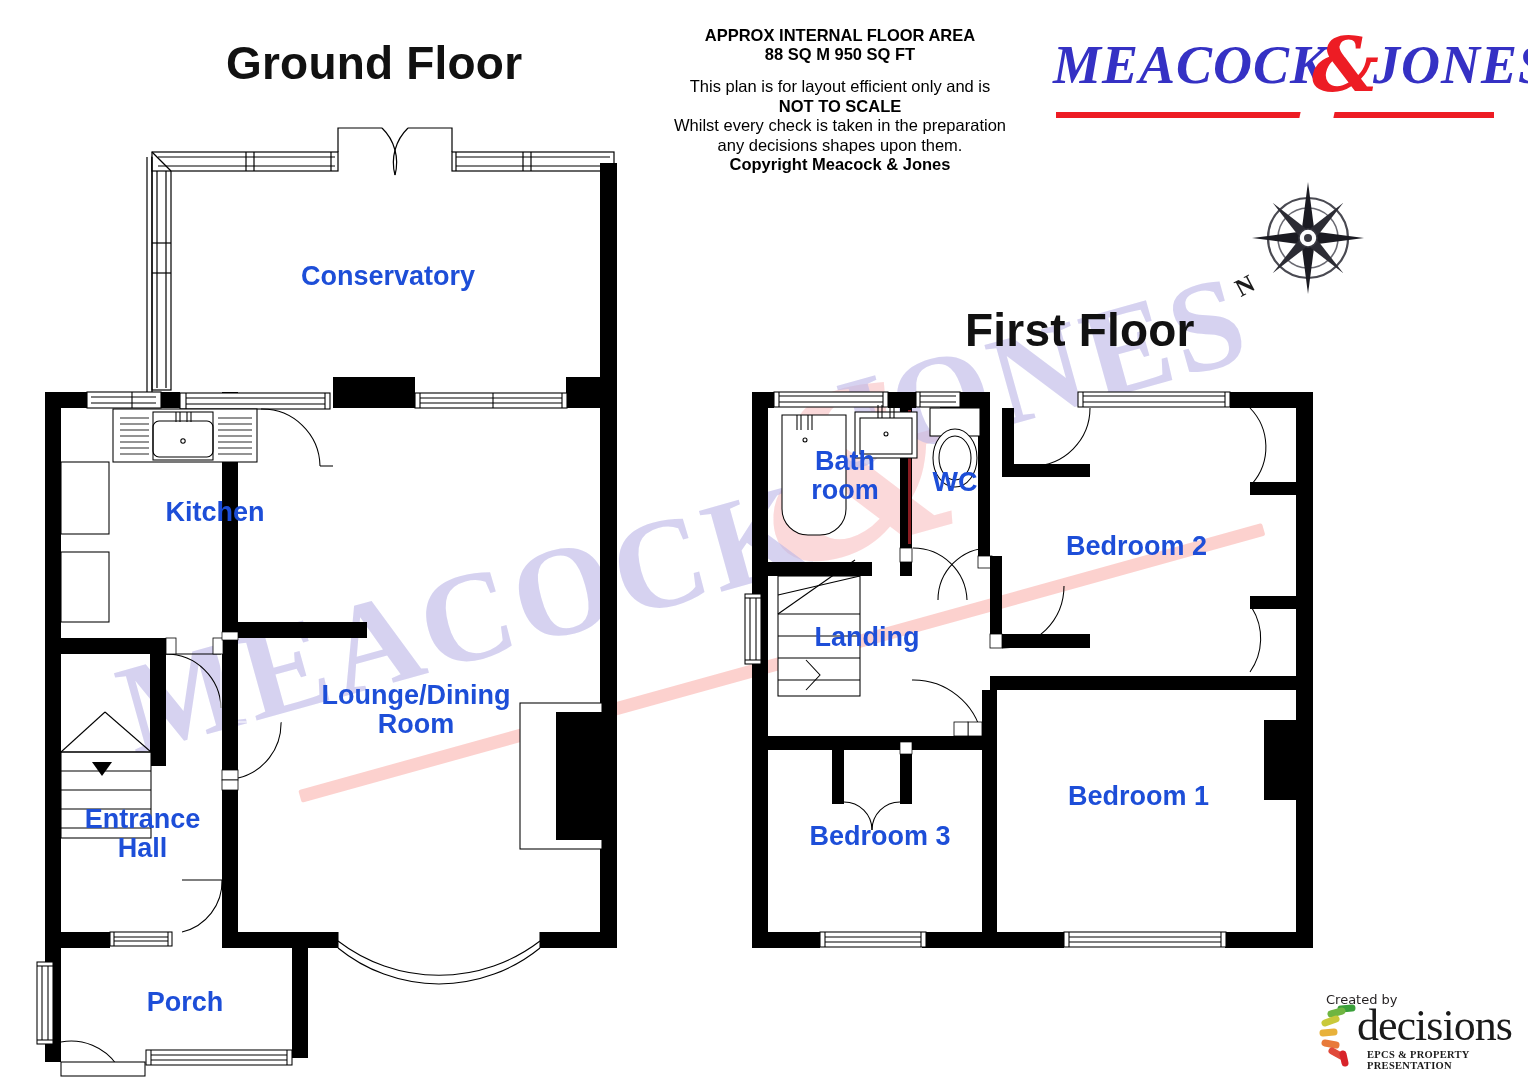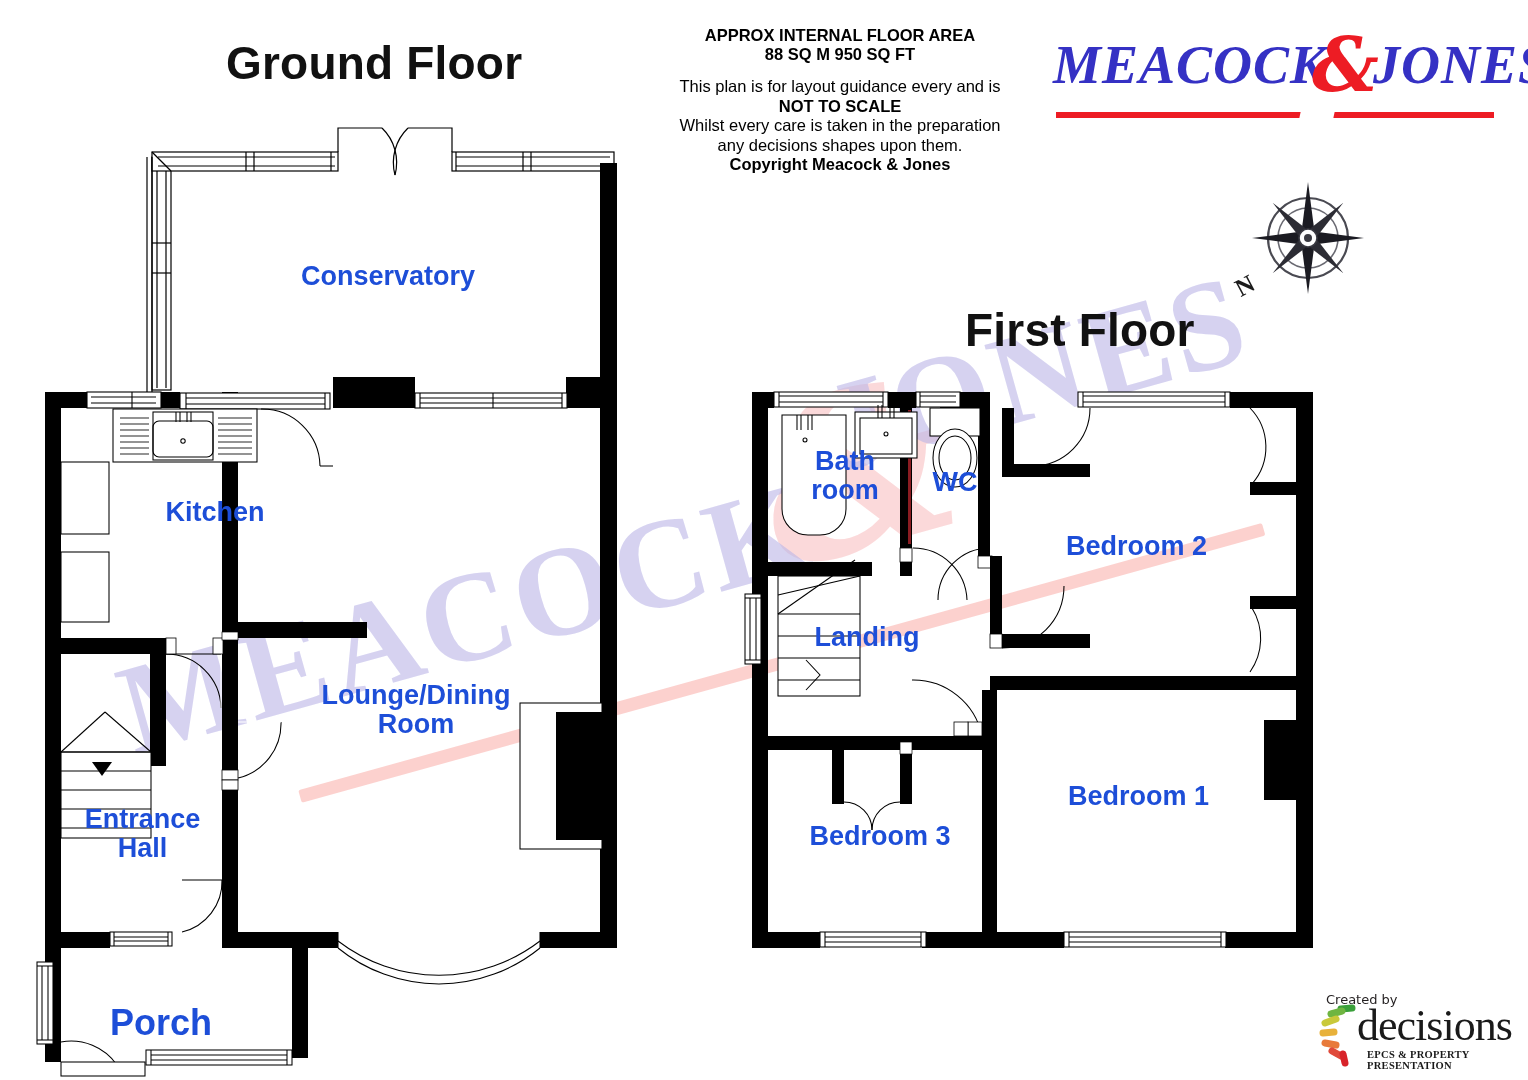--- a/index.html
+++ b/index.html
@@ -446,23 +446,23 @@
     </g>
   </svg>
 
   <div class="floor-title" id="ground-floor-title">Ground Floor</div>
   <div class="floor-title" id="first-floor-title">First Floor</div>
 
   <div class="disclaimer">
     <div class="hd">APPROX INTERNAL FLOOR AREA</div>
     <div class="hd">88 SQ M 950 SQ FT</div>
     <div class="gap"></div>
-    <div>This plan is for layout guidance every and is</div>
+    <div>This plan is for layout efficient only and is</div>
     <div class="sub">NOT TO SCALE</div>
-    <div>Whilst every care is taken in the preparation</div>
+    <div>Whilst every check is taken in the preparation</div>
     <div>any decisions shapes upon them.</div>
     <div class="b">Copyright Meacock &amp; Jones</div>
   </div>
 
   <div class="logo">
     <div class="word w1">MEACOCK</div>
     <div class="amp">&amp;</div>
     <div class="word w2">JONES</div>
     <div class="rule"></div>
     <div class="rulegap"></div>
@@ -507,21 +507,21 @@
     <div class="tag">EPCS &amp; PROPERTY PRESENTATION</div>
   </div>
 
   <div id="room-labels">
       <div class="room-label" style="left: 268px; top: 262px; width: 240px; font-size: 27px;">Conservatory</div>
       <div class="room-label" style="left: 150px; top: 498px; width: 130px; font-size: 27px;">Kitchen</div>
       <div class="room-label" style="left: 296px; top: 681px; width: 240px; font-size: 27px;">Lounge/Dining
 Room</div>
       <div class="room-label" style="left: 60px; top: 805px; width: 165px; font-size: 27px;">Entrance
 Hall</div>
-      <div class="room-label" style="left: 108px; top: 988px; width: 106px; font-size: 36px; margin-top: 16px;">Porch</div>
+      <div class="room-label" style="left: 132px; top: 988px; width: 106px; font-size: 27px;">Porch</div>
       <div class="room-label" style="left: 795px; top: 447px; width: 100px; font-size: 27px;">Bath
 room</div>
       <div class="room-label" style="left: 924px; top: 468px; width: 62px; font-size: 27px;">WC</div>
       <div class="room-label" style="left: 1054px; top: 532px; width: 165px; font-size: 27px;">Bedroom 2</div>
       <div class="room-label" style="left: 797px; top: 623px; width: 140px; font-size: 27px;">Landing</div>
       <div class="room-label" style="left: 1056px; top: 782px; width: 165px; font-size: 27px;">Bedroom 1</div>
       <div class="room-label" style="left: 790px; top: 822px; width: 180px; font-size: 27px;">Bedroom 3</div>
     </div>
 
 </div>

